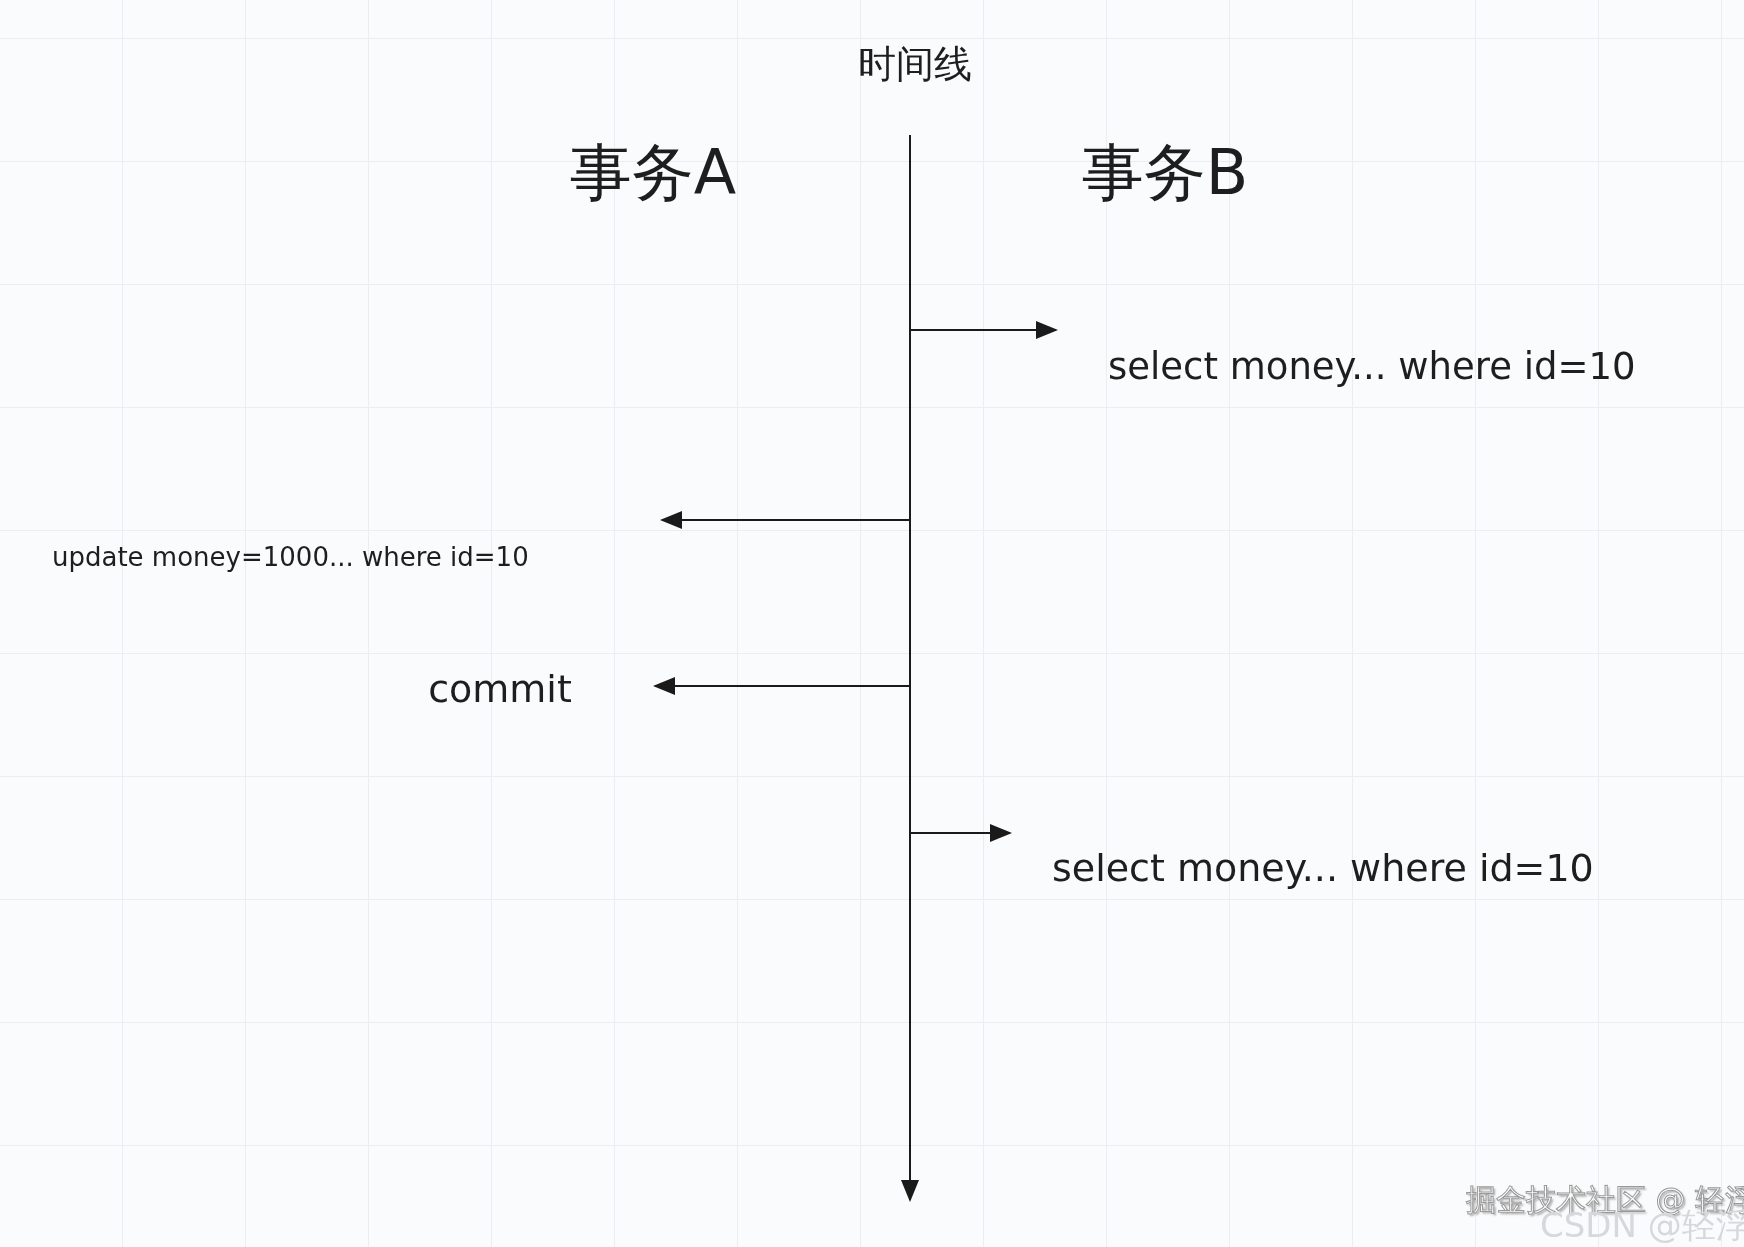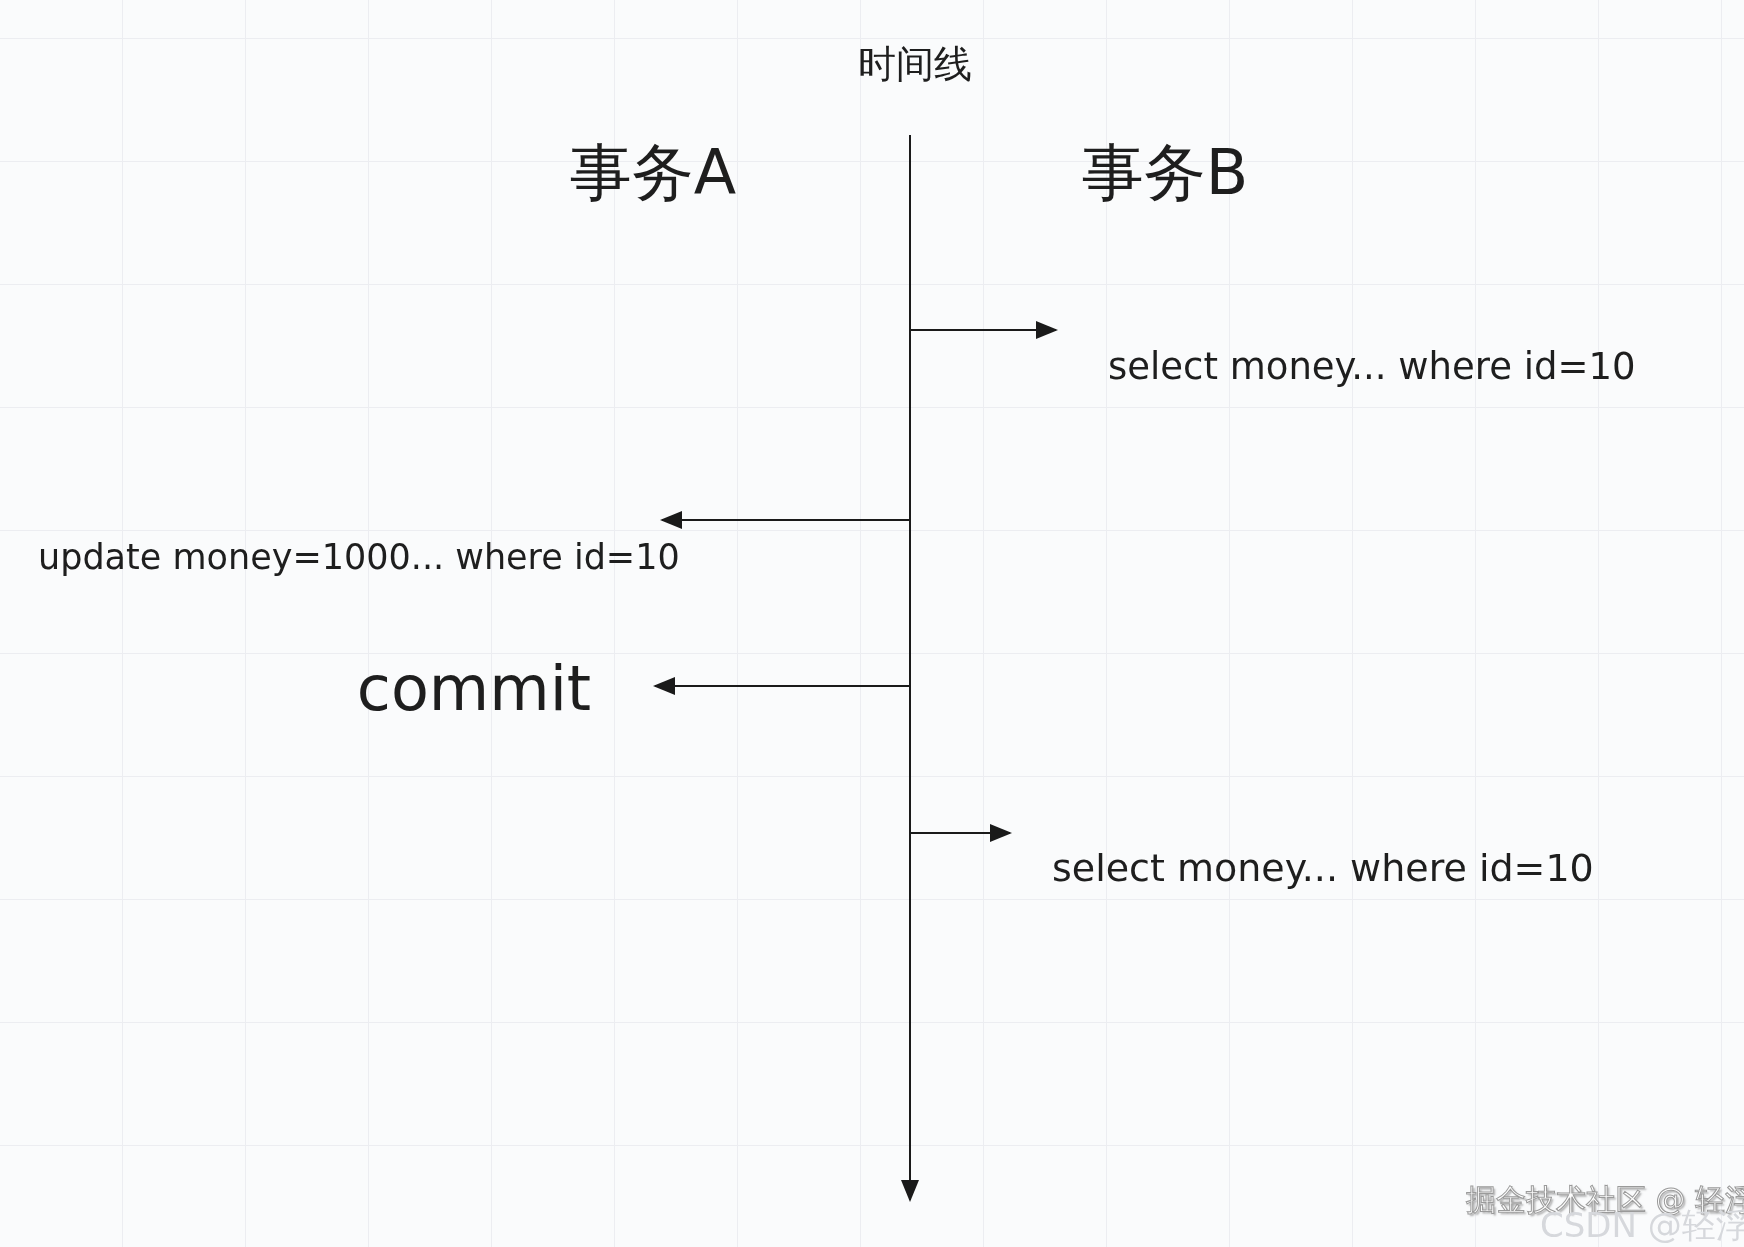--- a/index.html
+++ b/index.html
@@ -21,22 +21,22 @@
   .arrows{position:absolute; left:0; top:0;}
   .t{position:absolute; white-space:nowrap; line-height:1; color:var(--ink);}
   .centered{transform:translate(-50%,-50%);}
   .vcenter{transform:translateY(-50%);margin-top:36px;}
   .tl-title{left:915px; top:64px; font-size:38px;}
   .txn{font-size:62px;}
   .txn-a{left:653px; top:173px;}
   .txn-b{left:1165px; top:173px;}
   .ev{font-size:37px;}
   .ev1{left:1108px; top:330px;}
-  .ev2{left:38px; top:521px; font-size:35px;}
-  .ev3{left:474px; top:689px; font-size:62px;}
+  .ev2{left:52px; top:521px; font-size:26px;}
+  .ev3{left:500px; top:689px; font-size:38px;}
   .ev4{left:1052px; top:832px; font-size:38px;}
   .wm{position:absolute; white-space:nowrap; line-height:1;}
   .wm-juejin{
     left:1466px; top:1185px; font-size:30px;
     color:#fdfdfd;
     -webkit-text-stroke:1px var(--watermark-stroke);
     text-shadow:2px 2px 2px rgba(110,110,110,0.55);
   }
   .wm-csdn{
     left:1540px; top:1208px; font-size:34px;

